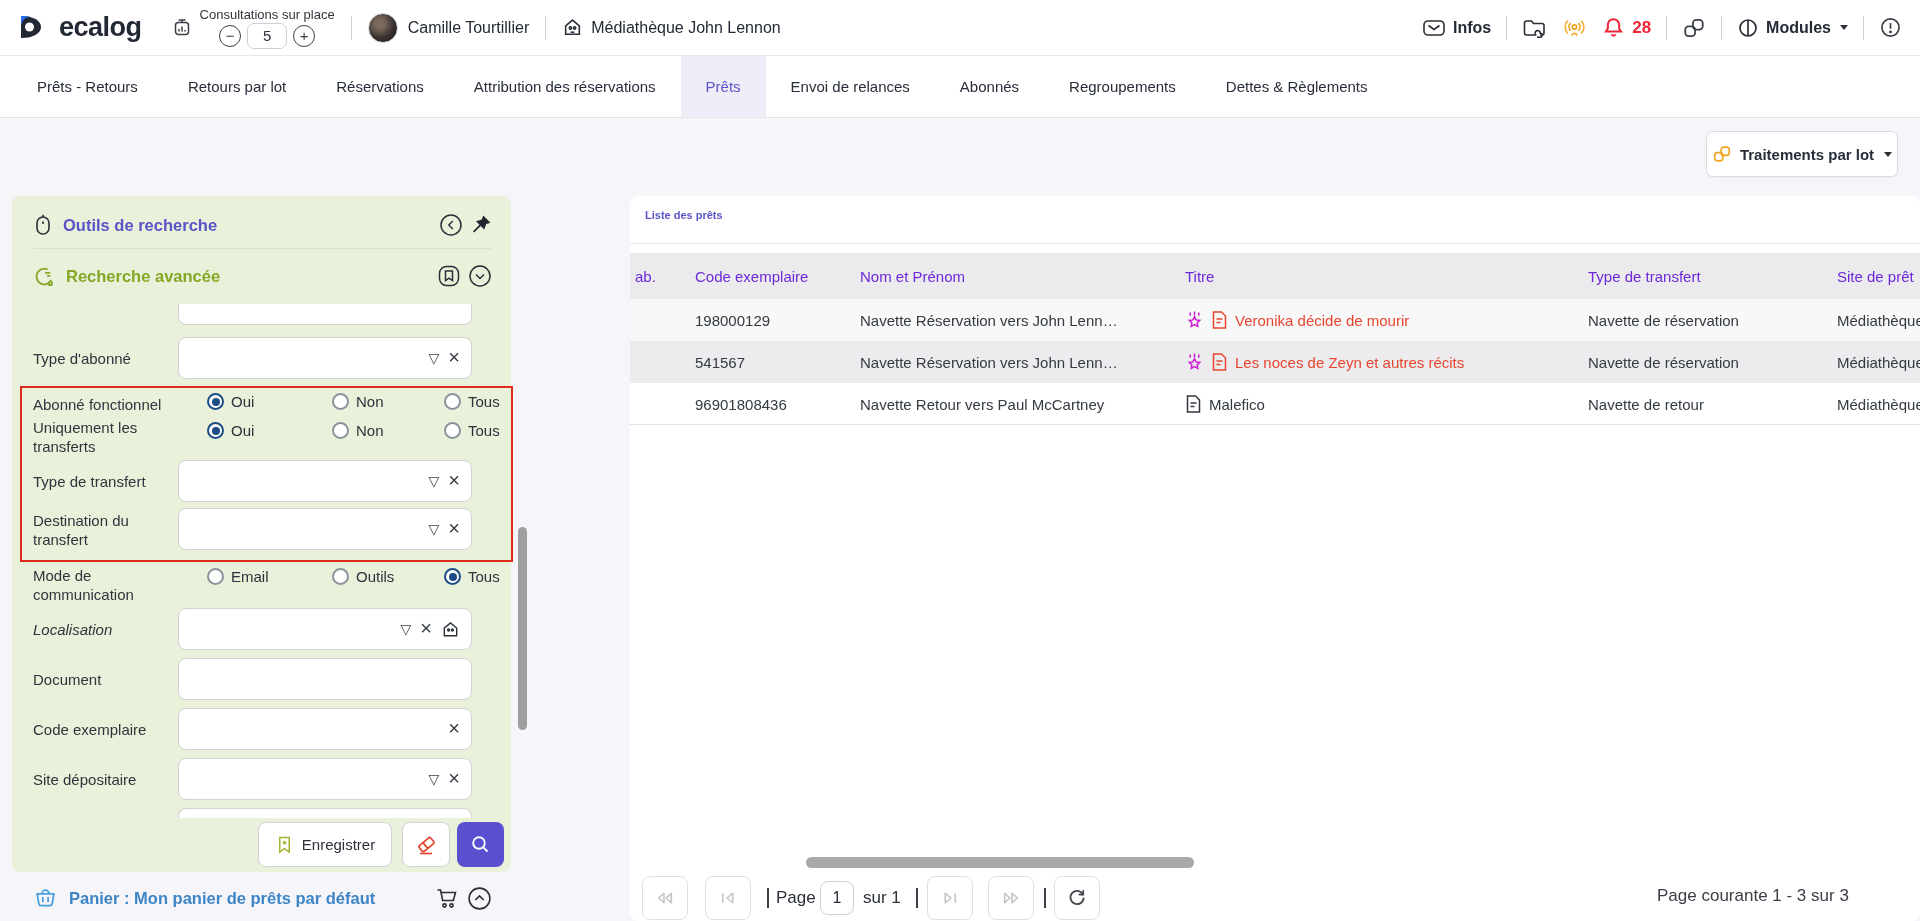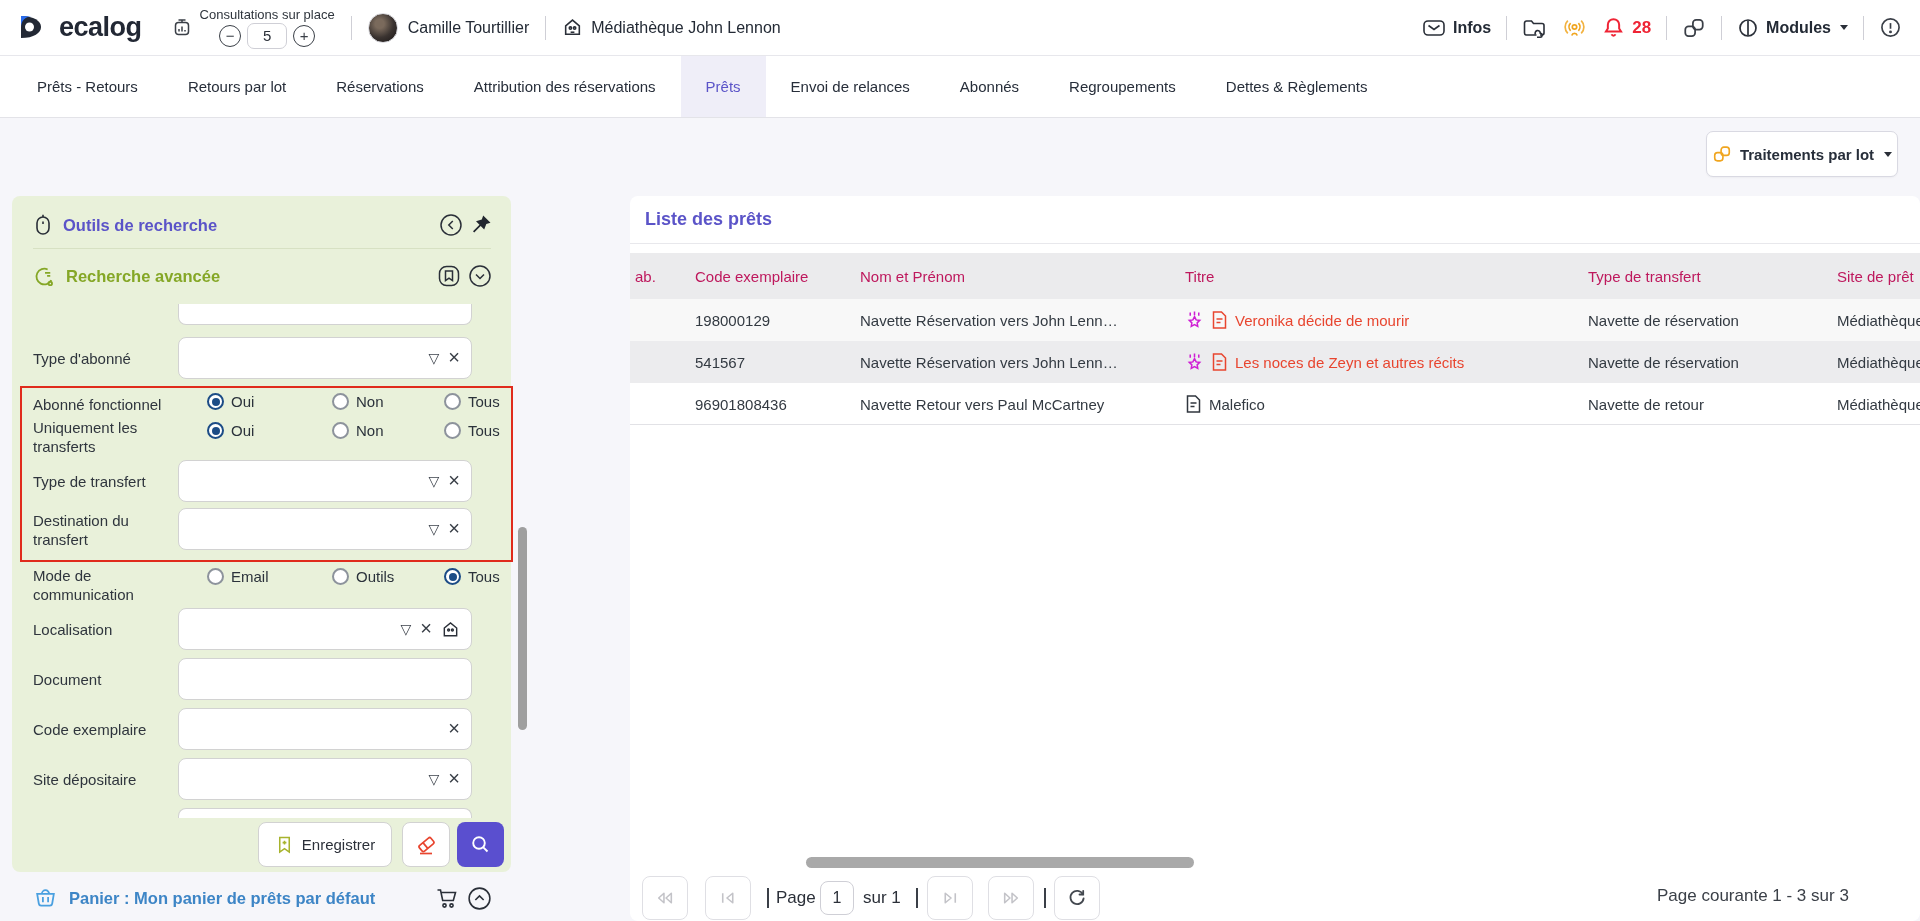--- a/index.html
+++ b/index.html
@@ -65,24 +65,24 @@
   .erase-btn{position:absolute;left:390px;top:626px;width:48px;height:45px;background:#fff;border:1px solid #d2d2d2;
     border-radius:8px;display:flex;align-items:center;justify-content:center;cursor:pointer;}
   .search-btn{position:absolute;left:445px;top:626px;width:47px;height:45px;background:#5a4fcf;border:none;
     border-radius:8px;display:flex;align-items:center;justify-content:center;cursor:pointer;}
   .v-scroll{position:absolute;left:518px;top:527px;width:9px;height:203px;background:#9f9f9f;border-radius:5px;}
   .basket-row{position:absolute;left:12px;top:878px;width:499px;height:40px;display:flex;align-items:center;
     gap:11px;padding:0 18px 0 21px;}
   .basket-title{font-size:16.5px;font-weight:bold;color:#3d85c6;}
   
   .main{position:absolute;left:630px;top:196px;width:1290px;height:725px;background:#fff;border-radius:8px;overflow:hidden;}
-  .main-title{position:absolute;left:15px;top:13px;font-size:18px;font-weight:bold;color:#5b54c8;}
+  .main-title{position:absolute;left:15px;top:13px;font-size:11px;font-weight:bold;color:#5b54c8;}
   .main-div{position:absolute;left:0;right:0;top:47px;border-top:1px solid #e8e8ec;}
   .thead{position:absolute;left:0;right:0;top:57px;height:46px;background:#ebebed;}
-  .th{position:absolute;top:0;height:46px;display:flex;align-items:center;font-size:15px;color:#be185d;white-space:nowrap;}
+  .th{position:absolute;top:0;height:46px;display:flex;align-items:center;font-size:15px;color:#6d28d9;white-space:nowrap;}
   .trow{position:absolute;left:0;right:0;height:42px;}
   .r0{top:103px;background:#f8f8f8;} .r1{top:145px;background:#ececee;} .r2{top:187px;background:#fff;border-bottom:1px solid #e2e2e6;}
   .td{position:absolute;top:0;height:42px;display:flex;align-items:center;font-size:15px;color:#333a42;white-space:nowrap;gap:7px;}
   .c0{left:5px;} .c1{left:65px;} .c2{left:230px;} .c3{left:555px;} .c4{left:958px;} .c5{left:1207px;}
   .t-red{color:#e8452f;}
   .h-scroll{position:absolute;left:176px;top:661px;width:388px;height:11px;background:#a9a9a9;border-radius:6px;}
   .pgn{position:absolute;left:0;top:680px;height:44px;width:100%;}
   .pg-btn{position:absolute;top:0;width:46px;height:44px;background:#fff;border:1px solid #dfdfe4;border-radius:8px;
     display:flex;align-items:center;justify-content:center;cursor:pointer;}
   .pg-txt{position:absolute;top:0;height:44px;display:flex;align-items:center;font-size:17px;color:#2b3039;}
@@ -363,21 +363,21 @@
     <div class="opt o2">
         <span class="rb"></span>
         <span>Outils</span>
       </div>
     <div class="opt o3">
         <span class="rb sel"></span>
         <span>Tous</span>
       </div>
   </div>
 
-  <div class="lbl" style="top:424px;">Localisation</div>
+  <div class="lbl" style="top:424px;font-style:italic;">Localisation</div>
   <div class="inp" style="top:412px;">
     <span class="fil">▽</span>
     <span class="xx">×</span>
     <span style="color:#2a2f38;cursor:pointer;">
       <svg width="19" height="19" viewBox="0 0 20 20" fill="none" stroke="currentColor" stroke-width="1.5">
         <path d="M3.5 8.5 L10 3 L16.5 8.5 V16.5 H3.5 Z"></path>
         <circle cx="8" cy="10.5" r="1"></circle>
           <circle cx="12" cy="10.5" r="1"></circle>
       </svg>
     </span>

